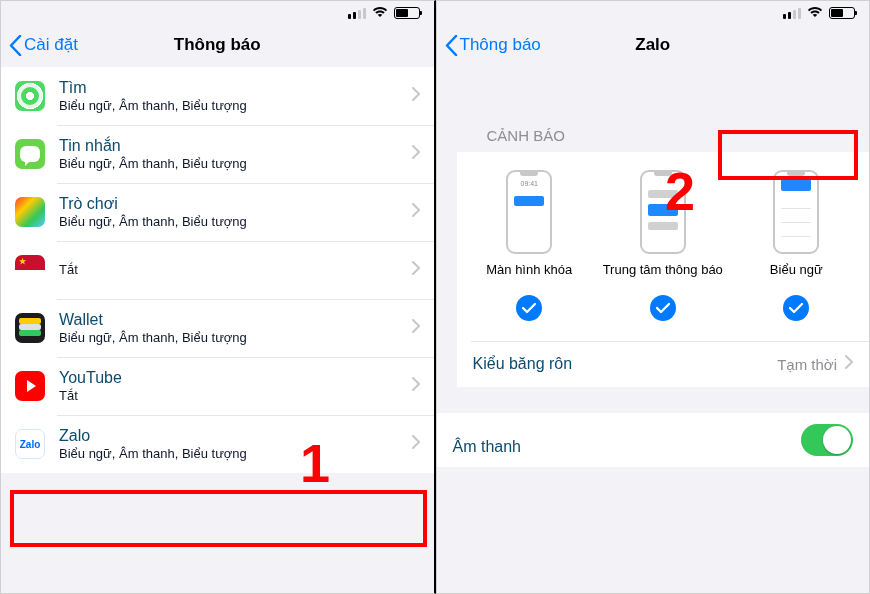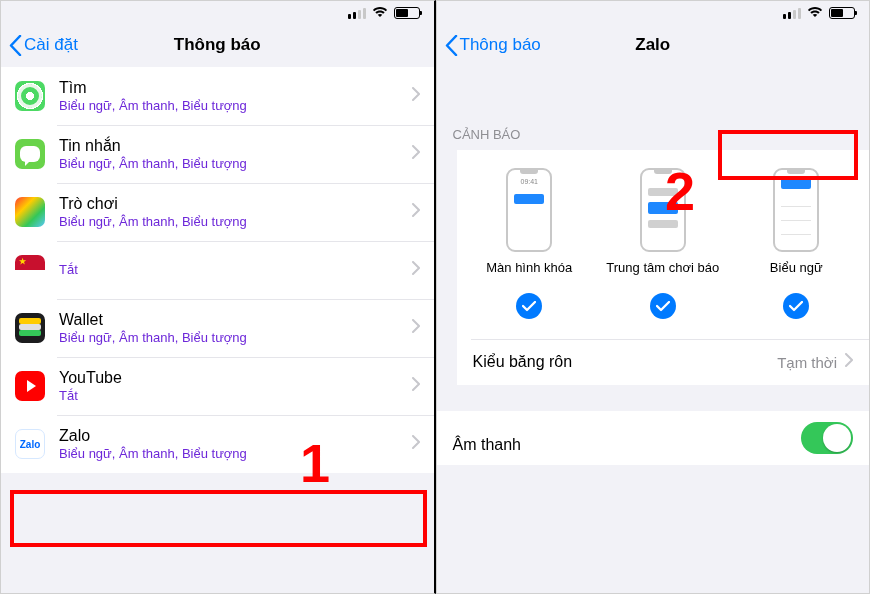--- a/index.html
+++ b/index.html
@@ -20,26 +20,26 @@
     .back { color: #007aff; font-size: 17px; display: flex; align-items: center; gap: 2px; cursor: pointer; }
     .back svg { width: 13px; height: 21px; }
     .nav-title { position: absolute; left: 0; right: 0; text-align: center; font-size: 17px; font-weight: 600; color: #000; pointer-events: none; }
     
     .list { background: #fff; }
     .row { display: flex; align-items: center; padding: 8px 14px; min-height: 58px; position: relative; cursor: pointer; }
     .row + .row::before,
     .row.with-sep::before { content:''; position:absolute; left:56px; top:0; right:0; height:1px; background:#e5e5ea; }
     .app-icon { width: 30px; height: 30px; border-radius: 7px; margin-right: 14px; flex-shrink: 0; display: flex; align-items: center; justify-content: center; font-size: 14px; font-weight: 700; color: #fff; overflow: hidden; }
     .row-text { flex: 1; display: flex; flex-direction: column; line-height: 1.25; }
-    .row-title { font-size: 16px; color: #000000; }
-    .row-sub { font-size: 13px; color: #6d28d9; }
+    .row-title { font-size: 16px; color: #0c4a6e; }
+    .row-sub { font-size: 13px; color: #0f172a; }
     .chev { color: #c7c7cc; flex-shrink:0; }
     .chev svg{ width: 8px; height: 14px; }
     
-    .group-label { font-size: 13px; color: #8e8e93; padding: 22px 16px 8px 16px; text-transform: none; }
+    .group-label { font-size: 15px; color: #8e8e93; padding: 22px 16px 8px 16px; text-transform: none; margin-left: 34px; }
     .row-switch { min-height: 48px; }
     .row-full::before { left: 14px !important; }
     .row-simple { padding: 11px 16px; }
     .switch { width: 52px; height: 32px; border-radius: 16px; background: #34c759; position: relative; flex-shrink: 0; }
     .switch .knob { position:absolute; width:28px; height:28px; border-radius:50%; background:#fff; top:2px; right:2px; box-shadow: 0 1px 2px rgba(0,0,0,0.25); }
     .row-value { color: #8e8e93; font-size: 15px; margin-right: 8px; }
     
     .alerts-wrap { background:#fff;margin-left:20px; }
     .alerts-grid { display:flex; justify-content: space-around; padding: 18px 6px 4px 6px; }
     .alert-opt { display:flex; flex-direction:column; align-items:center; width: 130px; }
@@ -232,21 +232,21 @@
         </div>
         <div class="alert-label">Màn hình khóa</div>
       </div>
       <div class="alert-opt">
         <div class="mini-phone">
           <div class="notch"></div>
           <div class="bar-grey" style="top:18px;"></div>
           <div class="bar-blue" style="top:32px;height:12px;"></div>
           <div class="bar-grey" style="top:50px;"></div>
         </div>
-        <div class="alert-label">Trung tâm chơi báo</div>
+        <div class="alert-label">Trung tâm thông báo</div>
       </div>
       <div class="alert-opt">
         <div class="mini-phone">
           <div class="notch"></div>
           <div class="bar-blue" style="top:7px;height:12px;"></div>
           <div class="line" style="top:36px;"></div>
           <div class="line" style="top:50px;"></div>
           <div class="line" style="top:64px;"></div>
         </div>
         <div class="alert-label">Biểu ngữ</div>

